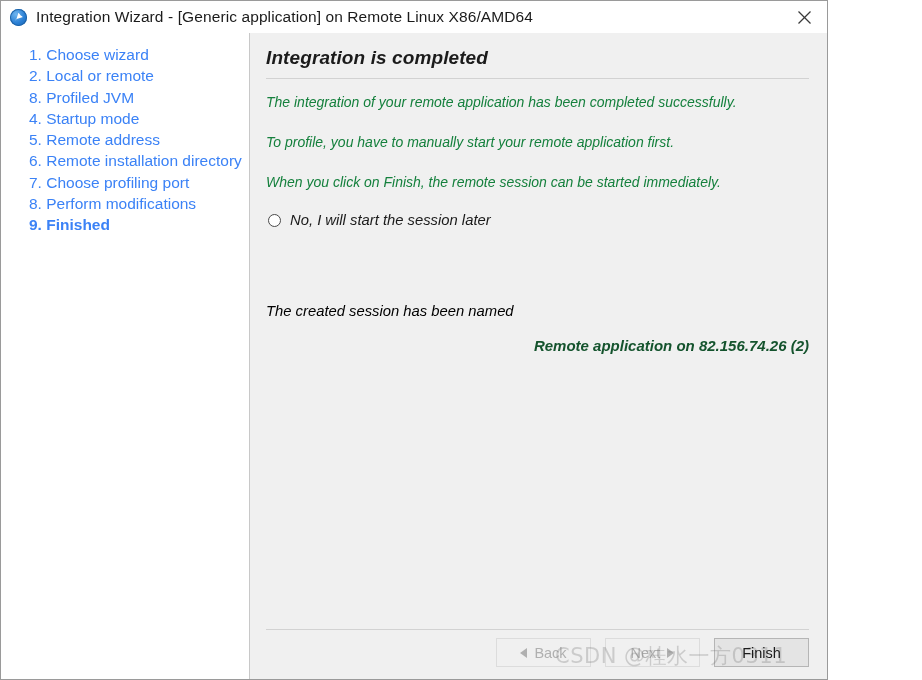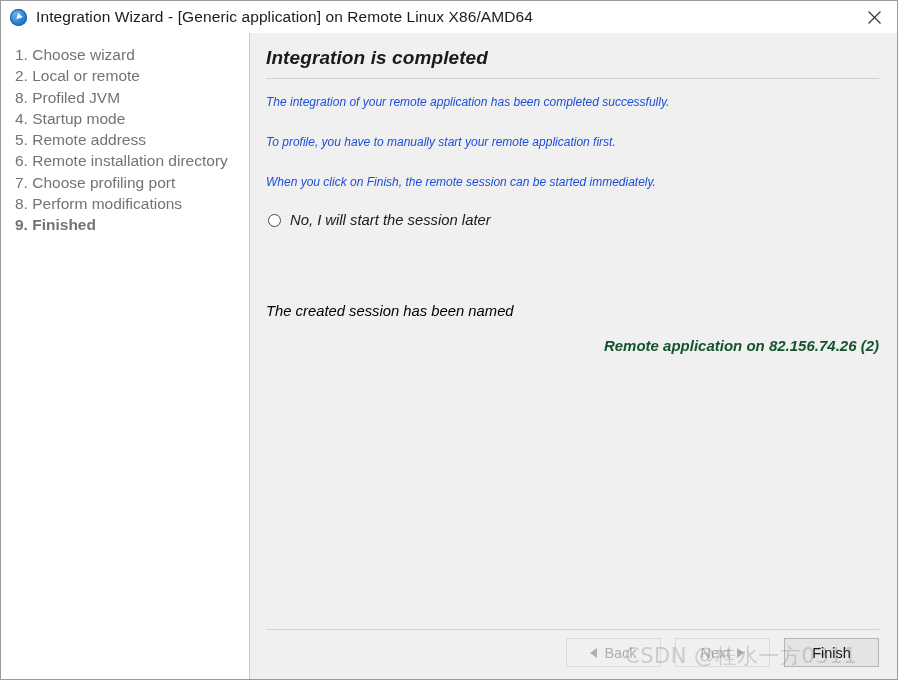--- a/index.html
+++ b/index.html
@@ -10,21 +10,21 @@
     width: 922px;
     height: 680px;
     overflow: hidden;
     background: #ffffff;
     font-family: "Liberation Sans", sans-serif;
     -webkit-font-smoothing: antialiased;
   }
 
   .window {
     position: relative;
-    width: 898px;
+    width: 828px;
     height: 680px;
     box-sizing: border-box;
     border: 1px solid #9a9a9a;
     background: #ffffff;
     display: flex;
     flex-direction: column;
     overflow: hidden;
   }
 
   
@@ -91,24 +91,25 @@
   .sidebar {
     width: 249px;
     flex: 0 0 249px;
     background: #ffffff;
     border-right: 1px solid #c8c8c8;
     padding: 11px 0 0 14px;
     box-sizing: border-box;
   }
   .step {
     font-size: 15.5px;
-    color: #737373;
+    color: #3b82f6;
     line-height: 21.3px;
     white-space: nowrap;
     padding: 0;
+    margin-left: 14px;
   }
   .step.current {
     font-weight: bold;
   }
 
   
   .main {
     flex: 1 1 auto;
     background: #f0f0f0;
     display: flex;
@@ -129,22 +130,22 @@
     color: #1b1b1b;
     margin: 0 0 9px 0;
     letter-spacing: 0.1px;
   }
   .title-rule {
     height: 1px;
     background: #d2d2d2;
     margin: 0 0 14px 0;
   }
   .para {
-    font-size: 12px;
-    color: #1d4ed8;
+    font-size: 14px;
+    color: #15803d;
     margin: 0 0 22px 0;
     line-height: 18px;
   }
   .para.last { margin-bottom: 20px; }
 
   .radio-group { margin: 0 0 0 2px; }
   .radio-row {
     display: flex;
     align-items: center;
     margin-bottom: 8px;

